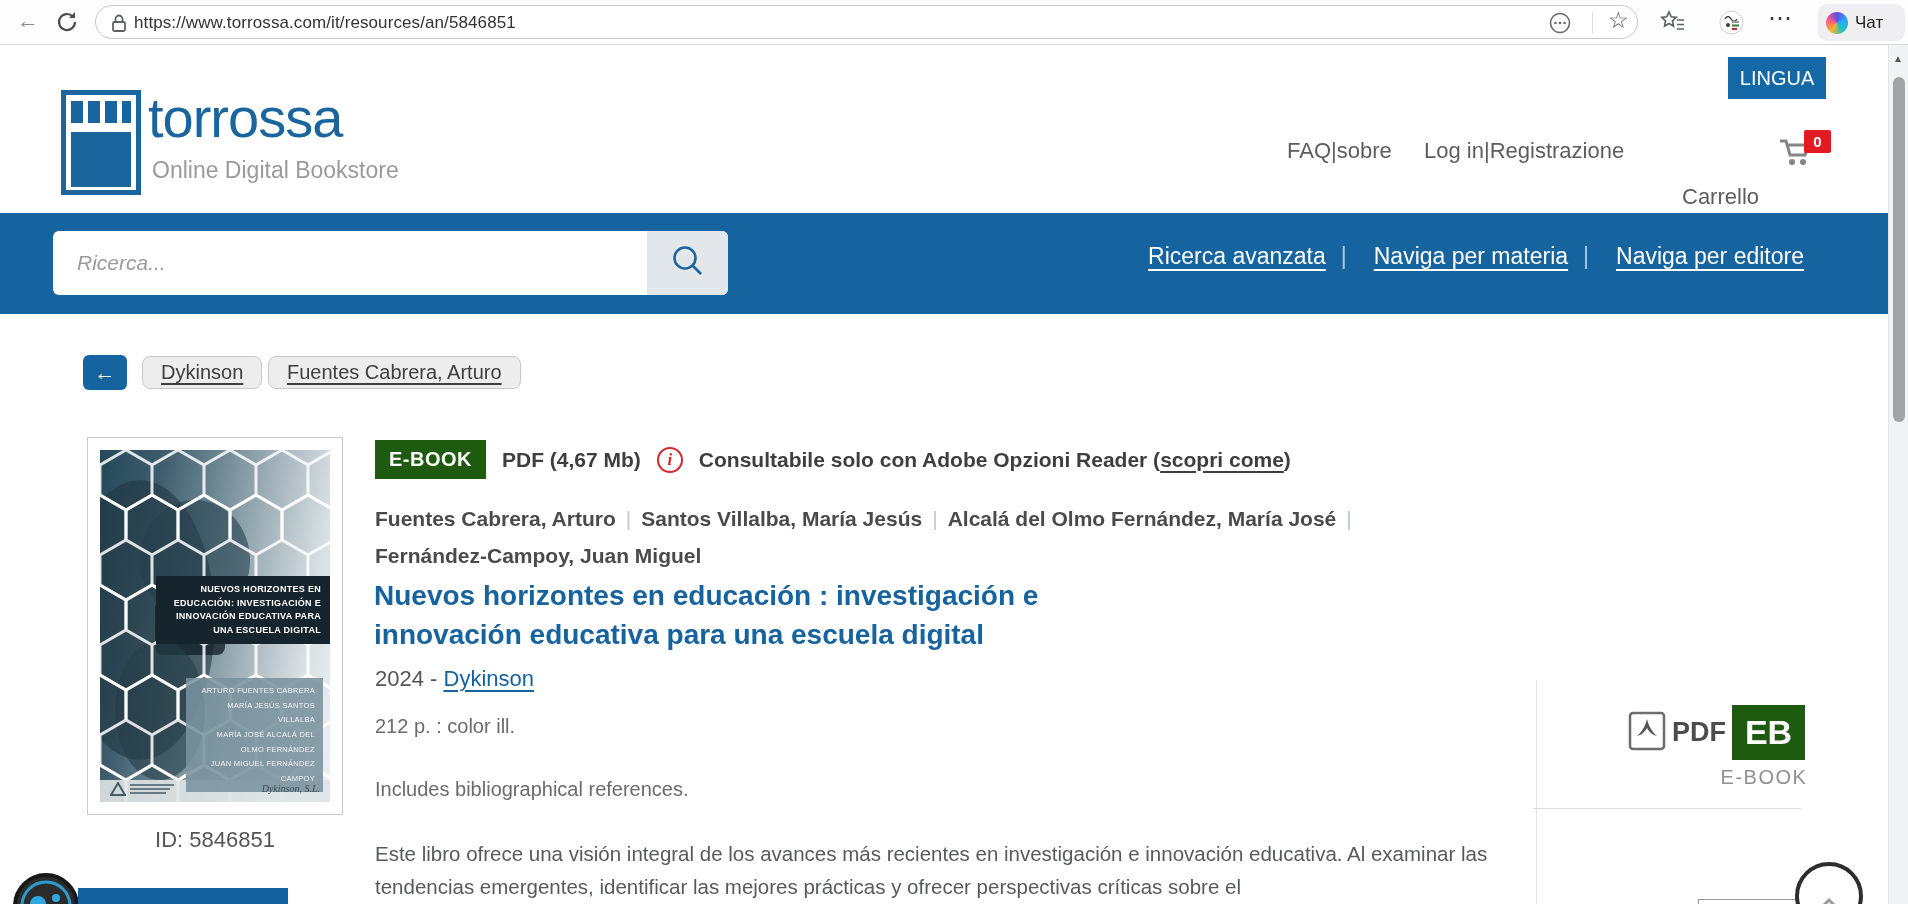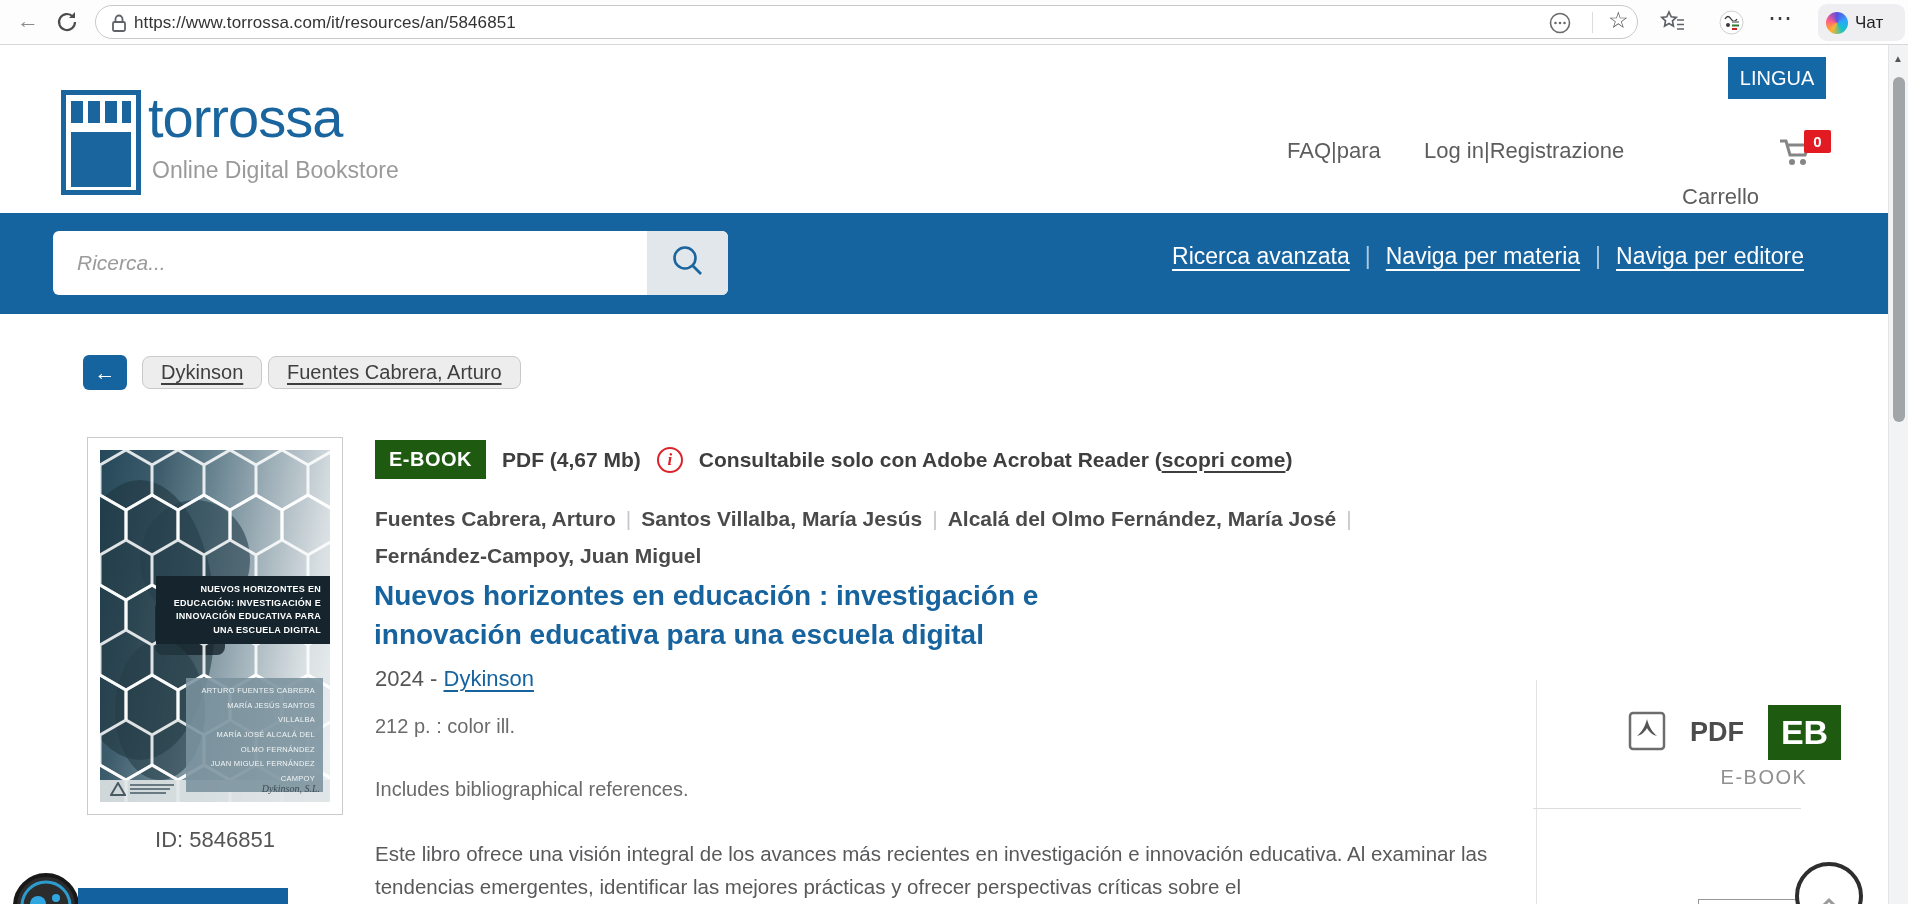--- a/index.html
+++ b/index.html
@@ -30,21 +30,21 @@
   .top-nav { position:absolute; top:93px; font-size:22px; color:#5d5d5d; }
   .cart-badge { position:absolute; left:1804px; top:85px; width:27px; height:23px; background:#e21b22; color:#fff; font-weight:bold; font-size:15px; display:flex; align-items:center; justify-content:center; border-radius:2px; }
 
   
   .search-band { position:absolute; left:0; top:213px; width:1888px; height:101px; background:#15639f; }
   .search-box { position:absolute; left:53px; top:18px; width:675px; height:64px; background:#fff; border-radius:6px; }
   .search-input { position:absolute; left:24px; top:0; width:540px; height:64px; border:none; outline:none; font-style:italic; font-size:21px; color:#555; background:transparent; font-family:"Liberation Sans", sans-serif; }
   .search-input::placeholder { color:#9b9b9b; }
   .search-btn { position:absolute; right:0; top:0; width:81px; height:64px; background:#e1e7eb; border-radius:0 6px 6px 0; display:flex; align-items:center; justify-content:center; }
   .band-links { position:absolute; right:84px; top:30px; display:flex; align-items:center; gap:15px; }
-  .band-link { color:#fff; font-size:23px; text-decoration:underline; text-underline-offset:5px; }
+  .band-link { color:#fff; font-size:23px; text-decoration:underline; text-underline-offset:5px;margin-left:12px; }
   .band-sep { color:rgba(255,255,255,0.65); font-size:23px; }
 
   
   .back-btn { position:absolute; left:83px; top:355px; width:44px; height:35px; background:#15639f; border-radius:6px; color:#fff; font-size:21px; display:flex; align-items:center; justify-content:center; }
   .tag-pill { position:absolute; top:356px; height:33px; background:#ededee; border:1px solid #c9c9c9; border-radius:8px; display:flex; align-items:center; padding:0 18px; font-size:20px; color:#3f3f3f; text-decoration:underline; text-underline-offset:4px; }
 
   
   .cover-frame { position:absolute; left:87px; top:437px; width:256px; height:378px; background:#fff; border:1px solid #cbcbcb; padding:12px; }
   .cover-img { position:relative; width:230px; height:352px; background:linear-gradient(100deg,#24485a 0%,#3e5d6c 22%,#6d8894 42%,#a4b4bc 62%,#d8dfe2 82%,#eef1f2 100%); overflow:hidden; }
   .cover-titlebox { position:absolute; left:56px; right:0; top:126px; background:#16252d; color:#fff; font-size:9px; font-weight:bold; text-align:right; line-height:1.5; padding:7px 9px; letter-spacing:0.3px; }
@@ -68,21 +68,21 @@
   .author-sep { color:#c3c7cb; font-weight:normal; margin:0 10px; }
   .book-title { position:absolute; left:374px; top:576px; width:685px; font-size:28px; font-weight:bold; color:#17639e; line-height:39px; }
   .year-row { position:absolute; left:375px; top:666px; font-size:22px; color:#555; }
   .pub-link { color:#17639e; text-decoration:underline; text-underline-offset:4px; }
   .phys-desc { position:absolute; left:375px; top:715px; font-size:20px; color:#6b6b6b; }
   .notes { position:absolute; left:375px; top:778px; font-size:20px; color:#6b6b6b; }
   .descr { position:absolute; left:375px; top:837px; width:1135px; font-size:20.5px; color:#58595b; line-height:33px; }
 
   
   .v-divider { position:absolute; left:1536px; top:680px; width:1px; height:224px; background:#e3e3e3; }
-  .pdf-row { position:absolute; left:1628px; top:705px; display:flex; align-items:center; gap:24px; }
+  .pdf-row { position:absolute; left:1628px; top:705px; display:flex; align-items:center; gap:6px; }
   .pdf-label { font-size:27px; font-weight:bold; color:#4c4c4c; }
   .eb-badge { width:73px; height:55px; background:#1e5a0f; color:#fff; font-weight:bold; font-size:34px; display:flex; align-items:center; justify-content:center; }
   .ebook-label { position:absolute; left:1711px; top:766px; width:106px; text-align:center; font-size:20px; color:#909090; letter-spacing:1.5px; }
   .h-divider { position:absolute; left:1533px; top:808px; width:268px; height:1px; background:#ddd; }
   .options-panel { position:absolute; left:1533px; top:841px; width:268px; height:63px; background:#efefef; }
   .options-title { position:absolute; left:22px; top:18px; font-size:26px; font-weight:bold; color:#3e3e3e; }
   .dl-check { position:absolute; left:44px; top:53px; font-size:20px; font-weight:bold; color:#5a9e43; }
   .dl-label { position:absolute; left:70px; top:52px; font-size:21px; color:#444; }
   .tooltip-sliver { position:absolute; left:1698px; top:899px; width:156px; height:10px; background:#fff; border:1px solid #979797; }
   .scroll-top { position:absolute; left:1795px; top:862px; width:68px; height:68px; border:4px solid #2e2e2e; border-radius:50%; background:#fff; display:flex; align-items:center; justify-content:center; }
@@ -154,21 +154,21 @@
           <rect x="10" y="11" width="12" height="22" fill="#1a659e"></rect>
           <rect x="27" y="11" width="12" height="22" fill="#1a659e"></rect>
           <rect x="44" y="11" width="12" height="22" fill="#1a659e"></rect>
           <rect x="61" y="11" width="9" height="22" fill="#1a659e"></rect>
           <rect x="10" y="42" width="60" height="55" fill="#1a659e"></rect>
         </svg>
     </span>
     <span class="logo-name">torrossa</span>
     <span class="logo-tagline">Online Digital Bookstore</span>
     <div class="lingua-btn">LINGUA</div>
-    <span class="top-nav" style="left:1287px;">FAQ|para</span>
+    <span class="top-nav" style="left:1287px;">FAQ|sobre</span>
     <span class="top-nav" style="left:1424px;">Log in|Registrazione</span>
     <span class="top-nav" style="left:1682px;margin-top:46px;">Carrello</span>
     <span class="abs" style="left:1778px; top:92px;">
       <svg width="36" height="32" viewBox="0 0 36 32">
           <path d="M2 4h6l4 14h15l4-10H10" fill="none" stroke="#858585" stroke-width="3"></path>
           <circle cx="14" cy="25" r="3" fill="#858585"></circle>
           <circle cx="25" cy="25" r="3" fill="#858585"></circle>
         </svg>
     </span>
     <span class="cart-badge">0</span>
@@ -235,21 +235,21 @@
       </div>
       <div class="cover-script">Dykinson, S.L.</div>
     </div>
   </div>
   <div class="id-label">ID: 5846851</div>
 
   <div class="badge-row">
     <span class="ebook-badge">E-BOOK</span>
     <span class="file-info">PDF (4,67 Mb)</span>
     <span class="info-circle">i</span>
-    <span class="notice"><span>Consultabile solo con Adobe Acrobat Reader (</span><span class="lnk">scopri come</span><span>)</span></span>
+    <span class="notice"><span>Consultabile solo con Adobe Opzioni Reader (</span><span class="lnk">scopri come</span><span>)</span></span>
   </div>
 
   <div class="authors">
     <span>Fuentes Cabrera, Arturo</span><span class="author-sep">|</span><span>Santos Villalba, María Jesús</span><span class="author-sep">|</span><span>Alcalá del Olmo Fernández, María José</span><span class="author-sep">|</span><br>
     <span>Fernández-Campoy, Juan Miguel</span>
   </div>
 
   <div class="book-title">Nuevos horizontes en educación : investigación e innovación educativa para una escuela digital</div>
 
   <div class="year-row">

